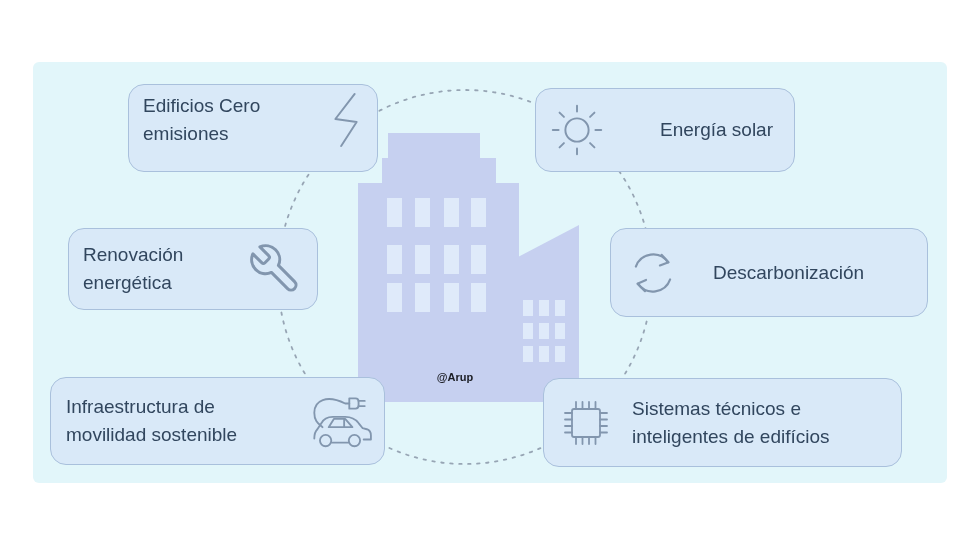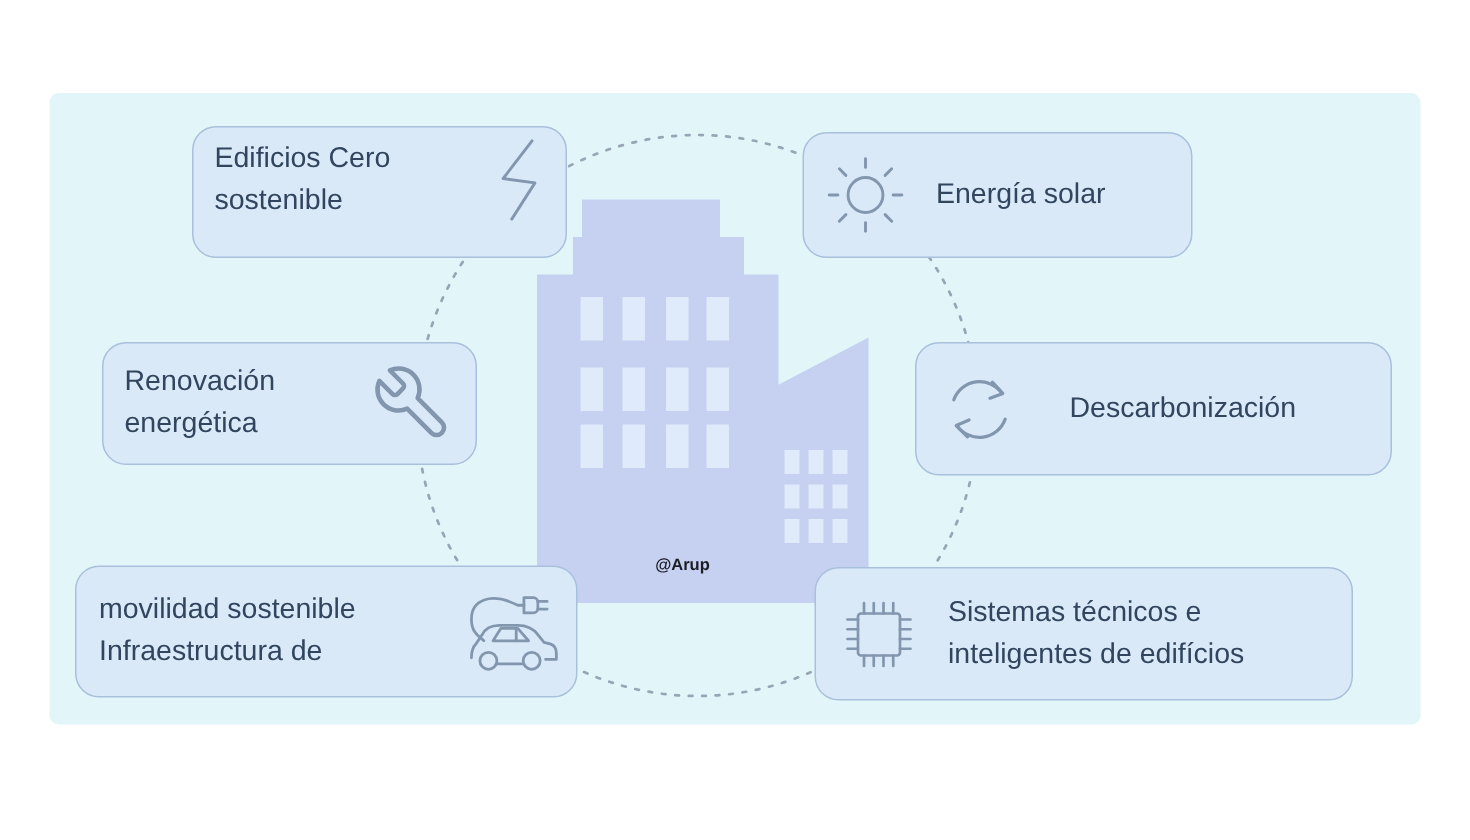--- a/index.html
+++ b/index.html
@@ -14,21 +14,21 @@
   .bg-art{position:absolute;left:0;top:0;width:980px;height:560px;}
   .card{
     position:absolute;display:flex;align-items:center;box-sizing:border-box;
     background:#d9e9f8;border:1px solid #a9c0dc;border-radius:16px;
     color:#31465e;font-size:19px;line-height:28px;
   }
   .card .txt{flex:1 1 auto;}
   .card .ic{flex:0 0 auto;display:flex;align-items:center;justify-content:center;}
   .card svg{display:block;}
   .c-zero{left:128px;top:84px;width:250px;height:88px;padding:0 16px 16px 14px;justify-content:space-between;}
-  .c-solar{left:535px;top:88px;width:260px;height:84px;padding:0 12px 0 10px;}
+  .c-solar{left:535px;top:88px;width:260px;height:84px;padding:0 12px 0 10px;gap:36px;}
   .c-solar .txt{margin-left:16px;}
   .c-renov{left:68px;top:228px;width:250px;height:82px;padding:0 14px 0 14px;justify-content:space-between;}
   .c-decarb{left:610px;top:228px;width:318px;height:89px;padding:0 0 0 12px;}
   .c-decarb .txt{margin-left:30px;}
   .c-mobil{left:50px;top:377px;width:335px;height:88px;padding:0 10px 0 15px;justify-content:space-between;}
   .c-sys{left:543px;top:378px;width:359px;height:89px;padding:0 10px 0 12px;}
   .c-sys .txt{margin-left:16px;}
   .credit{
     position:absolute;left:398px;top:371px;width:114px;text-align:center;
     color:#1b1d24;font-size:11px;font-weight:bold;
@@ -71,21 +71,21 @@
       <rect x="165" y="213" width="10" height="16"></rect>
         <rect x="181" y="213" width="10" height="16"></rect>
         <rect x="197" y="213" width="10" height="16"></rect>
     </g>
   </g>
 </svg>
 
 <div class="card c-zero">
   <div class="txt">
     <div>Edificios Cero</div>
-    <div>sostenible</div>
+    <div>emisiones</div>
   </div>
   <span class="ic">
     <svg width="30" height="58" viewBox="0 0 28 60">
       <polyline class="stroke-ic" stroke-width="2" points="23,3 3,29 25,32 9,57"></polyline>
     </svg>
   </span>
 </div>
 
 <div class="card c-solar">
   <span class="ic">
@@ -133,22 +133,22 @@
       </g>
     </svg>
   </span>
   <div class="txt">
     <div>Descarbonización</div>
   </div>
 </div>
 
 <div class="card c-mobil">
   <div class="txt">
+    <div>Infraestructura de</div>
     <div>movilidad sostenible</div>
-    <div>Infraestructura de</div>
   </div>
   <span class="ic">
     <svg width="70" height="62" viewBox="0 0 68 60">
       <g class="stroke-ic" stroke-width="1.8">
         <path d="M44,8 h6 a3,3 0 0 1 3,3 v4 a3,3 0 0 1 -3,3 h-6 z"></path>
         <line x1="53" y1="10.5" x2="59" y2="10.5"></line>
         <line x1="53" y1="15.5" x2="59" y2="15.5"></line>
         <path d="M44,13 h-4 C 22,4 10,10 10,22 c0,9 5,11 8,14"></path>
         <path d="M10,47 c0,-4 1,-7 3,-9 l4,-6 c2,-4 6,-6 11,-6 h12 c5,0 10,2 13,6 l4,5 4,1 c3,1 4,3 4,6 v4 h-7"></path>
         <path d="M29,28 l-5,8 h23 l-7,-8 h-11 z"></path>

